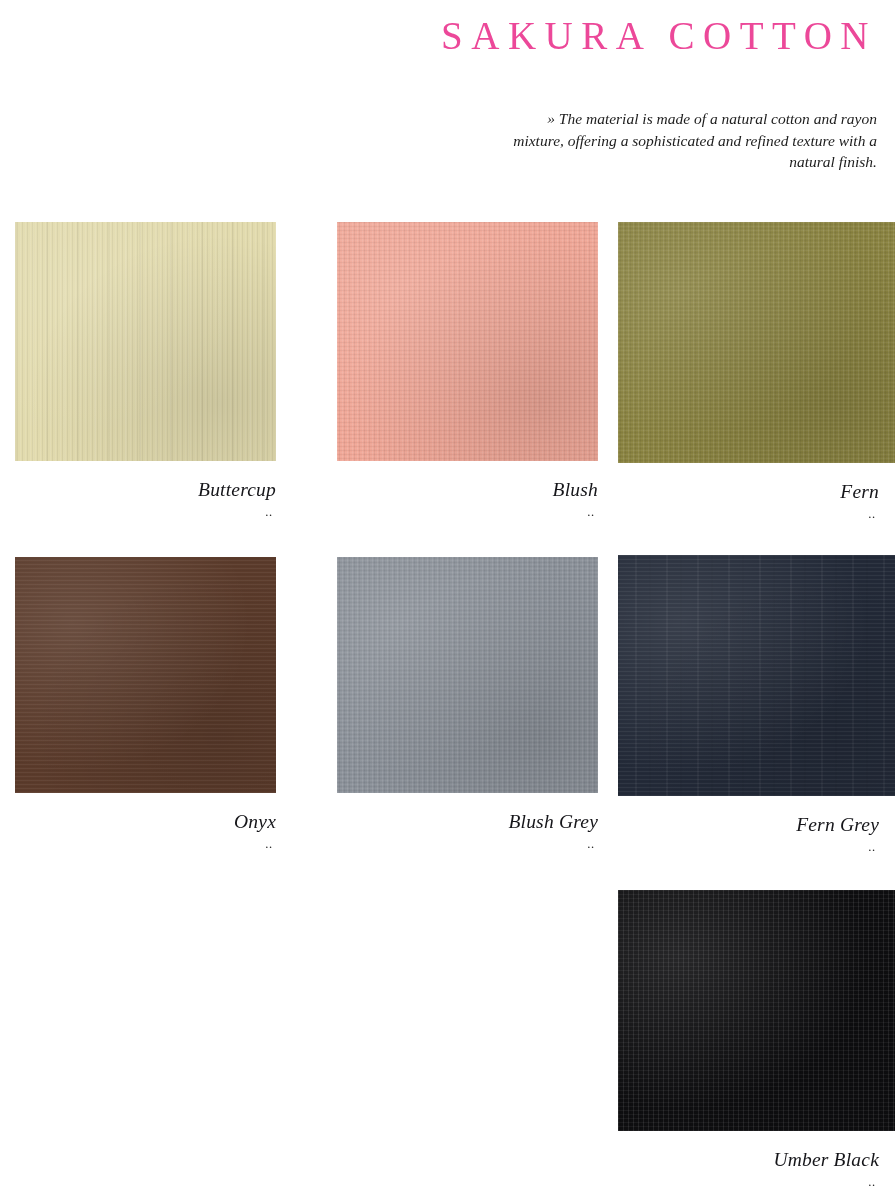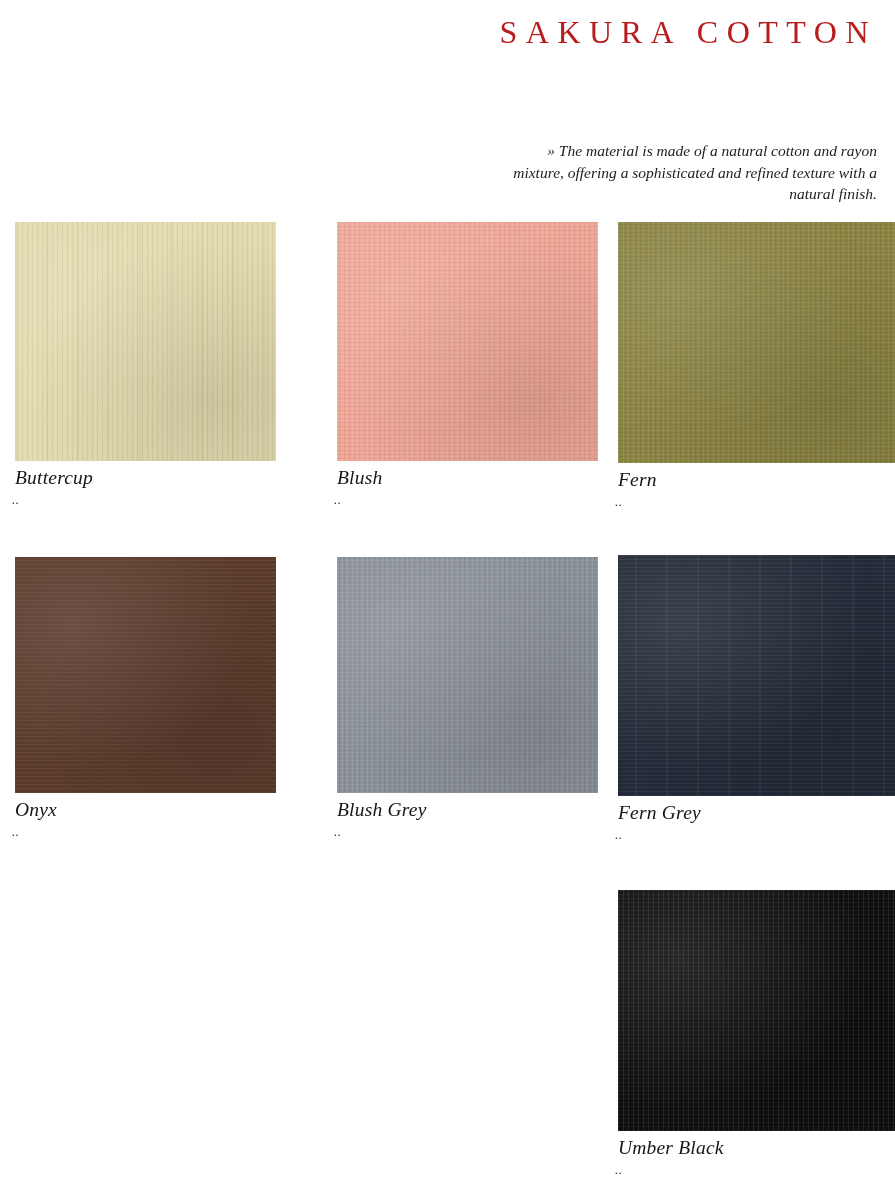--- a/index.html
+++ b/index.html
@@ -23,35 +23,34 @@
   .page-header {
     position: absolute;
     top: 14px;
     left: 0;
     right: 18px;
     text-align: right;
   }
 
   .brand-title {
     font-family: "Liberation Serif", "DejaVu Serif", serif;
-    font-size: 32px;
+    font-size: 39px;
     font-weight: 400;
     letter-spacing: 8.5px;
-    color: #b91c1c;
+    color: #ec4899;
     line-height: 1.15;
     white-space: nowrap;
   }
 
   .intro-block {
     position: absolute;
     top: 108px;
     right: 18px;
     width: 382px;
     text-align: right;
-    margin-top: 32px;
   }
 
   .intro-text {
     font-size: 15.5px;
     font-style: italic;
     line-height: 1.39;
     color: #1d1d1d;
     text-align: right;
   }
 
@@ -150,22 +149,22 @@
 
   .weave.shade {
     background-image:
       radial-gradient(ellipse at 22% 28%, rgba(255,255,255,0.10), rgba(255,255,255,0) 62%),
       radial-gradient(ellipse at 78% 76%, rgba(0,0,0,0.10), rgba(0,0,0,0) 66%);
   }
 
   
   .swatch-label-wrap {
     width: 261px;
-    text-align: left;
-    padding-top: 5px;
+    text-align: right;
+    padding-top: 17px;
   }
 
   .swatch-cell.col-3 .swatch-label-wrap { width: 261px; }
 
   .swatch-name {
     font-size: 19.5px;
     font-style: italic;
     font-weight: 400;
     color: #16161a;
     line-height: 1.2;

